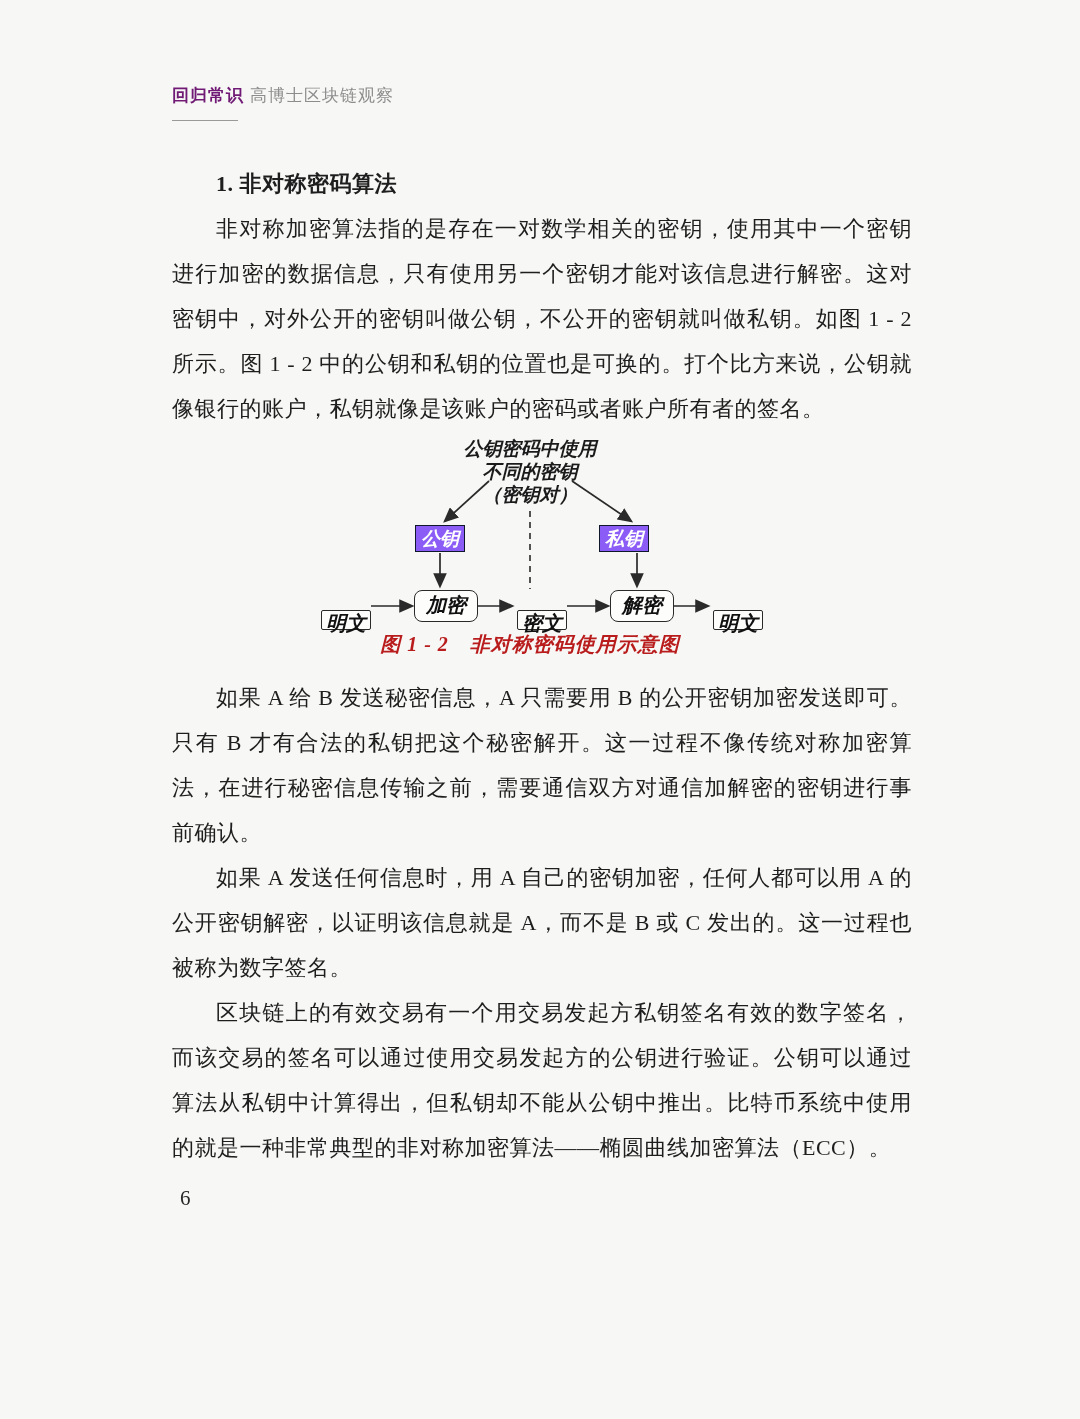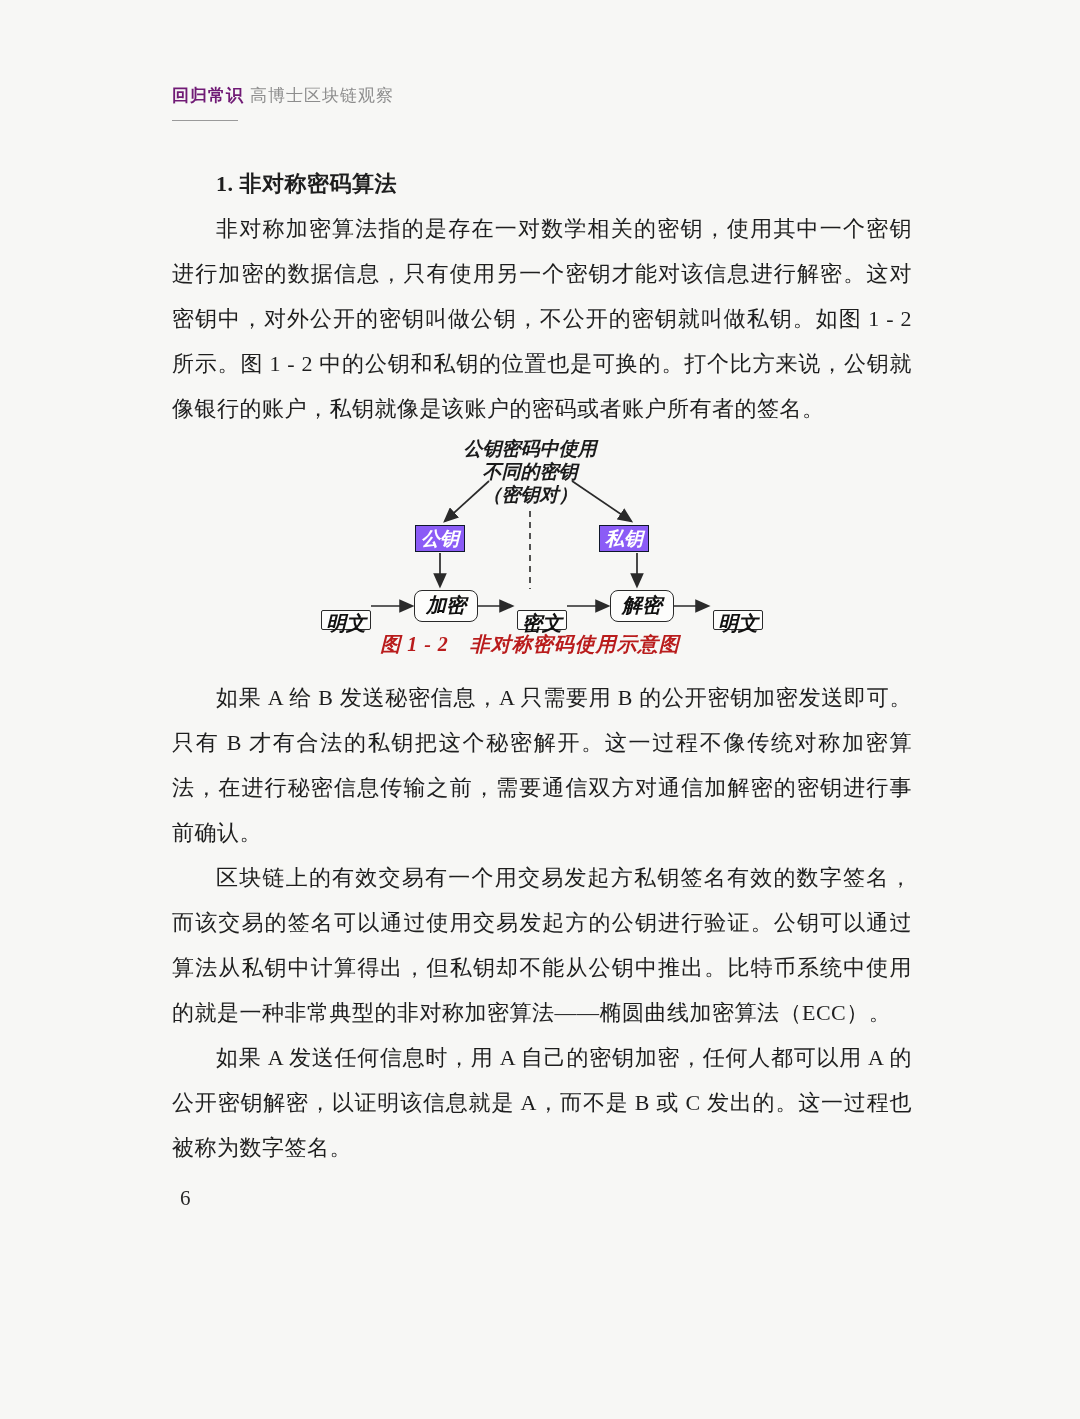--- a/index.html
+++ b/index.html
@@ -120,22 +120,22 @@
       <div class="flow-box proc-box" style="left:242px">加密</div>
       <div class="flow-box data-box" style="left:345px">密文</div>
       <div class="flow-box proc-box" style="left:438px">解密</div>
       <div class="flow-box data-box" style="left:541px">明文</div>
 
       <div class="fig-caption">图 1 - 2　非对称密码使用示意图</div>
     </div>
 
     <p class="body-para indent">如果 A 给 B 发送秘密信息，A 只需要用 B 的公开密钥加密发送即可。只有 B 才有合法的私钥把这个秘密解开。这一过程不像传统对称加密算法，在进行秘密信息传输之前，需要通信双方对通信加解密的密钥进行事前确认。</p>
 
+    <p class="body-para indent">如果 A 发送任何信息时，用 A 自己的密钥加密，任何人都可以用 A 的公开密钥解密，以证明该信息就是 A，而不是 B 或 C 发出的。这一过程也被称为数字签名。</p>
+
     <p class="body-para indent">区块链上的有效交易有一个用交易发起方私钥签名有效的数字签名，而该交易的签名可以通过使用交易发起方的公钥进行验证。公钥可以通过算法从私钥中计算得出，但私钥却不能从公钥中推出。比特币系统中使用的就是一种非常典型的非对称加密算法——椭圆曲线加密算法（ECC）。</p>
-
-    <p class="body-para indent">如果 A 发送任何信息时，用 A 自己的密钥加密，任何人都可以用 A 的公开密钥解密，以证明该信息就是 A，而不是 B 或 C 发出的。这一过程也被称为数字签名。</p>
 
 
 
     <div class="page-number">6</div>
 
   </div>
 </div>
 
 </body></html>

